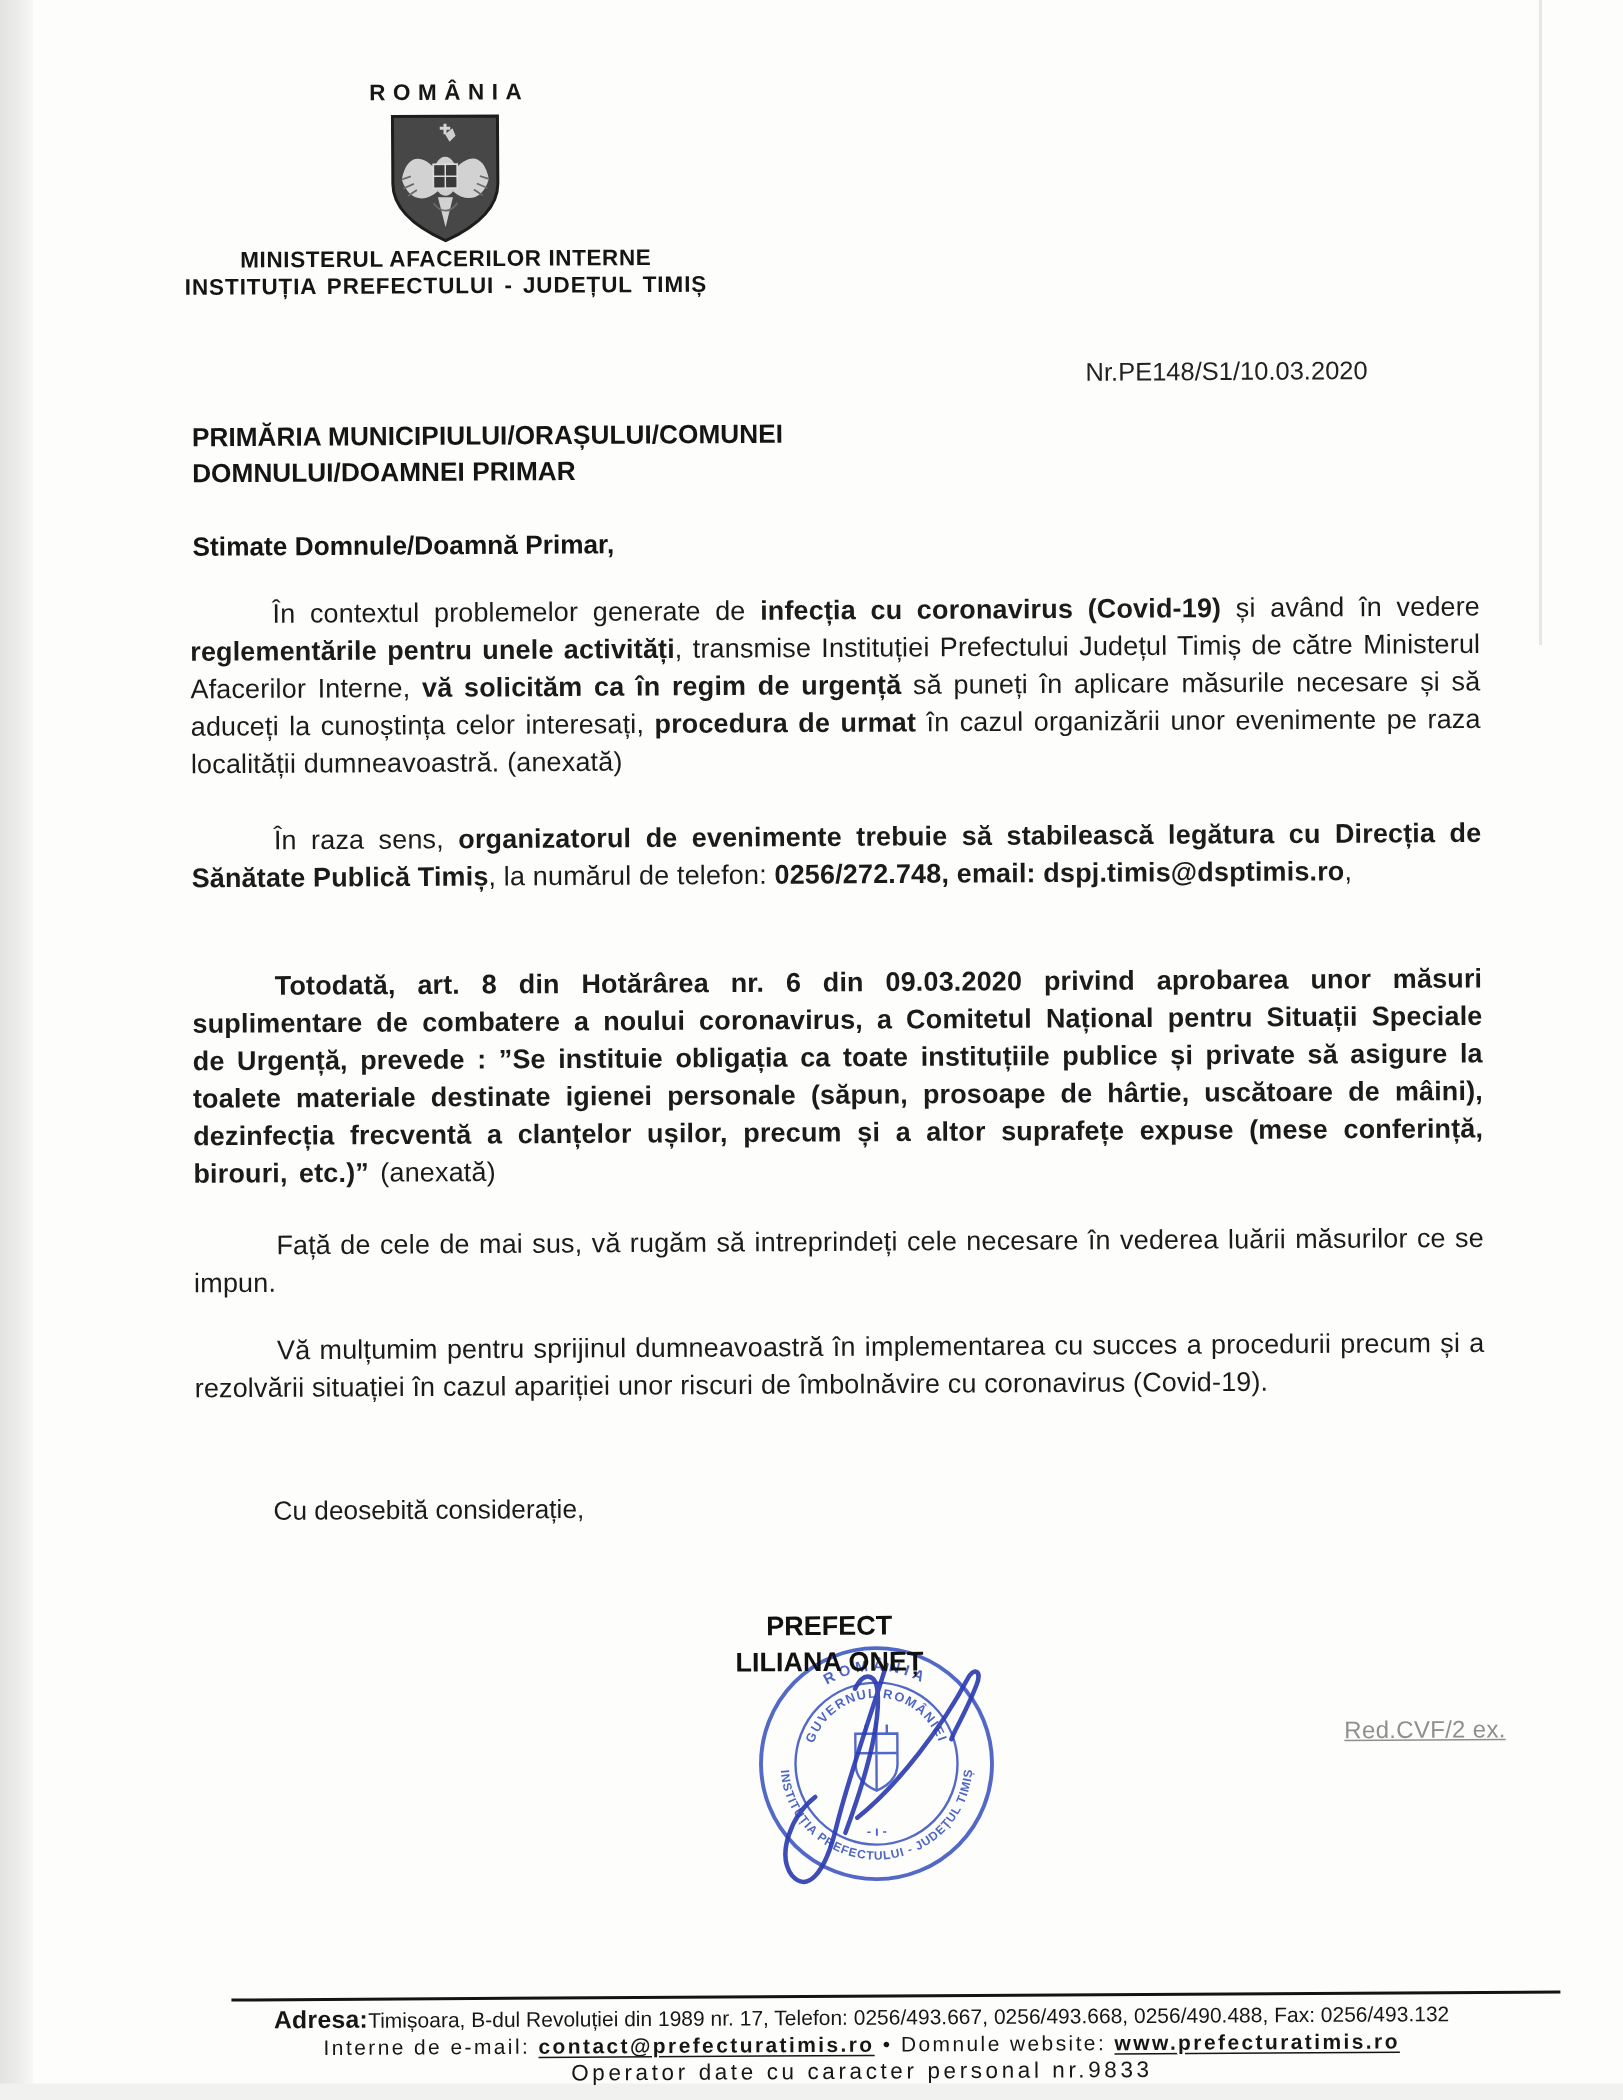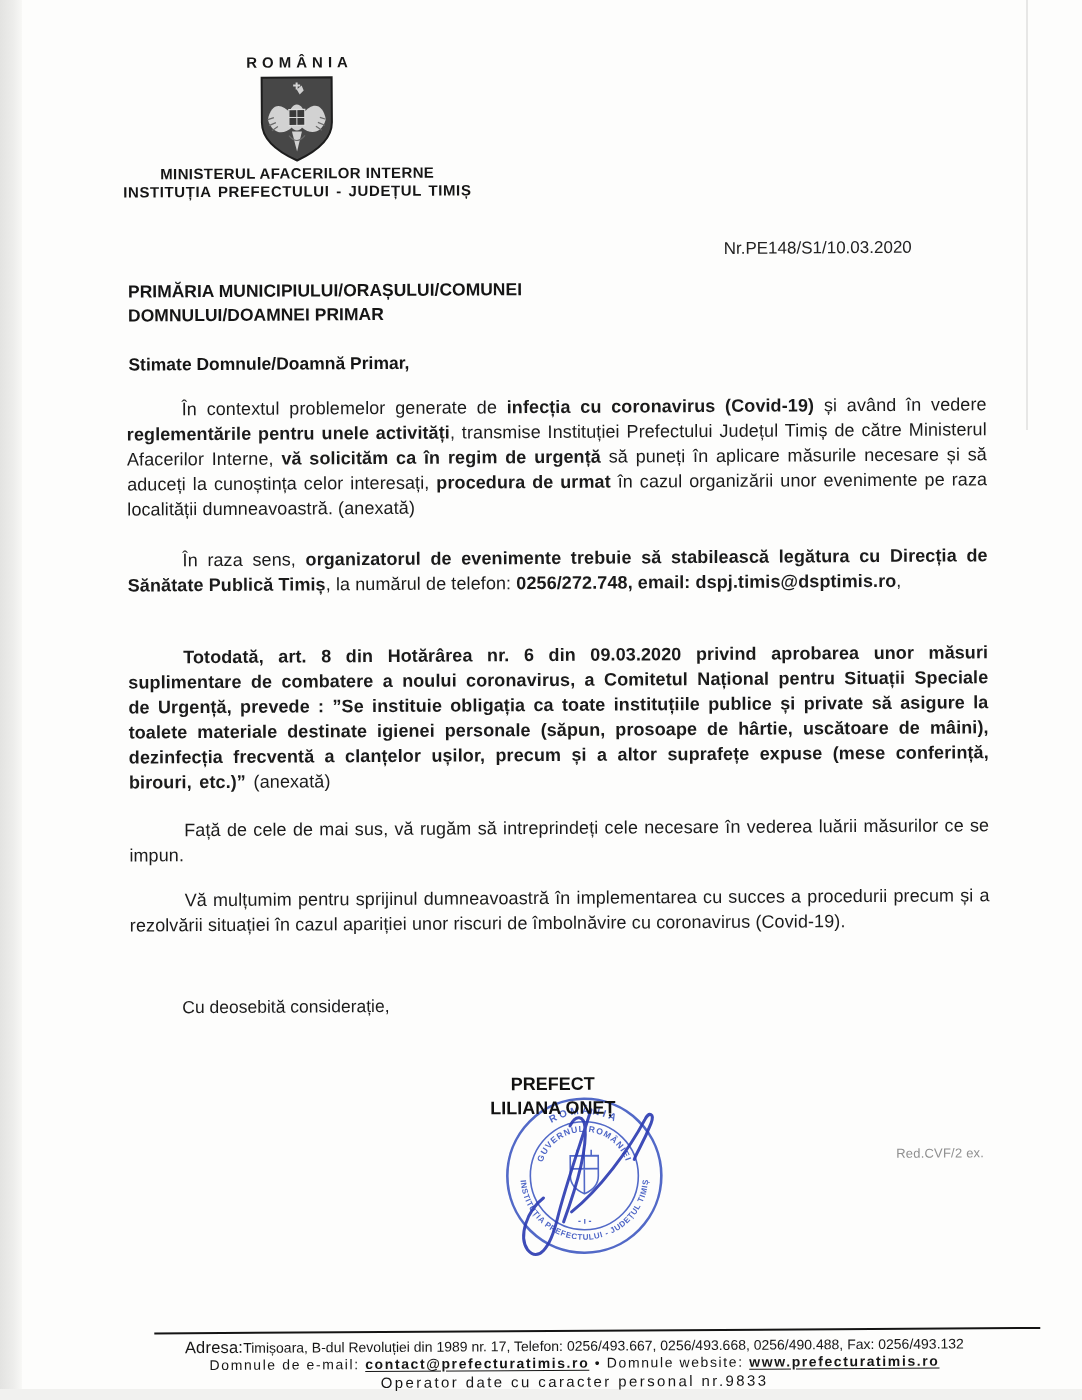--- a/index.html
+++ b/index.html
@@ -36,26 +36,26 @@
   .p1{top:395px;}
   .p2{top:546px;}
   .p3{top:643px;word-spacing:2.5px;}
   .p4{top:816px;}
   .p5{top:886px;}
   .closing{left:180px;top:995px;font-size:17.5px;color:#1b1b1b;}
   
   .sigblock{left:455px;top:1072px;width:190px;text-align:center;z-index:3;
     font-weight:bold;font-size:18px;line-height:24px;color:#111;}
   .stamp{left:492px;top:1094px;z-index:2;}
-  .rednote{left:893px;top:1148px;font-size:13px;color:#8f8f8f;letter-spacing:.2px;}
+  .rednote{left:893px;top:1148px;font-size:16px;color:#8f8f8f;letter-spacing:.2px;text-decoration:underline;}
   
   .footer-rule{left:150px;top:1330px;width:886px;height:2px;background:#141414;}
   .f-line{left:100px;width:940px;text-align:center;color:#161616;}
   .f1{top:1336px;font-size:14px;}
-  .f1 .lbl{font-weight:normal;font-size:16.5px;letter-spacing:.2px;}
+  .f1 .lbl{font-weight:bold;font-size:16.5px;letter-spacing:.2px;}
   .f2{top:1355px;font-size:14px;letter-spacing:1.6px;}
   .f2 .link{font-weight:bold;text-decoration:underline;text-underline-offset:2px;}
   .f3{top:1373px;font-size:15px;letter-spacing:2.4px;}
 </style>
 </head>
 <body>
 
 <div class="abs scan-left"></div>
 <div class="abs scan-bottom"></div>
 <div class="abs scratch"></div>
@@ -141,21 +141,21 @@
     </g>
   </svg>
 
   <div class="abs rednote">Red.CVF/2 ex.</div>
 
   <div class="abs footer-rule"></div>
   <div class="abs f-line f1">
     <span class="lbl">Adresa:</span><span>Timișoara, B-dul Revoluției din 1989 nr. 17, Telefon: 0256/493.667, 0256/493.668, 0256/490.488, Fax: 0256/493.132</span>
   </div>
   <div class="abs f-line f2">
-    <span>Domnule de e-mail:</span>
+    <span>Interne de e-mail:</span>
     <span class="link">contact@prefecturatimis.ro</span>
     <span>•</span>
     <span>Domnule website:</span>
     <span class="link">www.prefecturatimis.ro</span>
   </div>
   <div class="abs f-line f3">Operator date cu caracter personal nr.9833</div>
 
 </div>
 
 </body></html>

